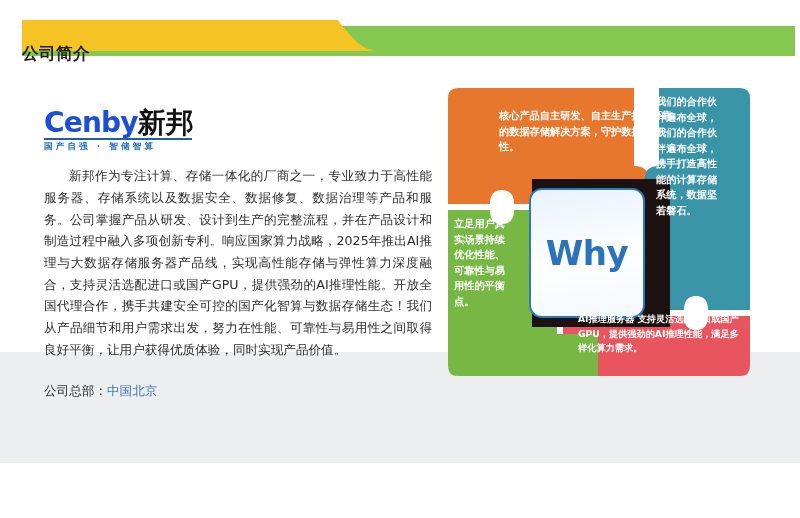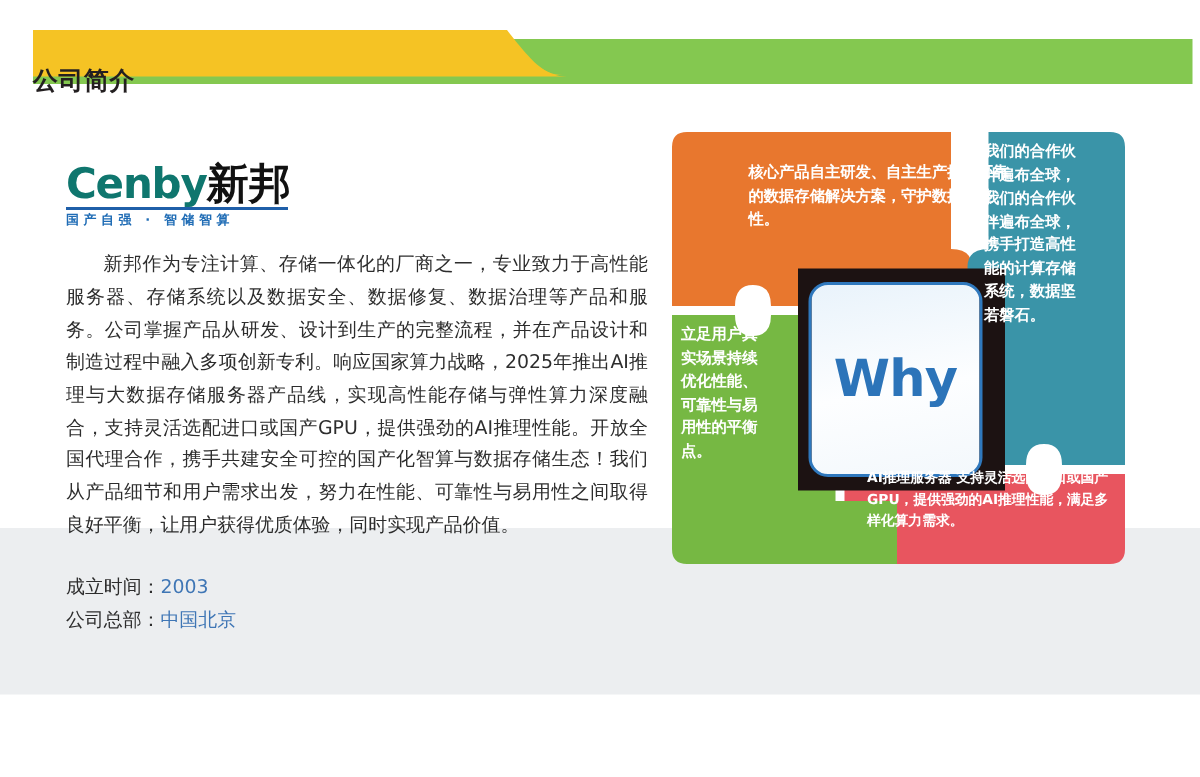--- a/index.html
+++ b/index.html
@@ -66,21 +66,21 @@
     margin-bottom: 12px;
     width: 148px;
   }
   .logo-word {
     font-size: 28px;
     font-weight: bold;
     line-height: 1.05;
     letter-spacing: -0.8px;
     white-space: nowrap;
   }
-  .logo-en { color: #0f766e; margin-top: 25px; }
+  .logo-en { color: #1d4ed8; margin-top: 25px; }
   .logo-cn { color: #111111; letter-spacing: 0px; }
   .logo-rule {
     height: 2px;
     background: #1f5fa9;
     margin-top: 1px;
     margin-bottom: 1px;
     width: 148px;
   }
   .logo-tag {
     font-size: 8.6px;
@@ -148,21 +148,21 @@
   .why-outer {
     position: absolute;
     left: 88px;
     top: 97px;
     width: 138px;
     height: 148px;
     background: #1c1212;
   }
   .why-inner {
     position: absolute;
-    left: 95px;
+    left: 85px;
     top: 106px;
     width: 116px;
     height: 130px;
     border-radius: 13px;
     border: 2.5px solid #2f78bd;
     background: linear-gradient(170deg, #e9f3fb 0%, #fdfeff 55%, #f3f8fc 100%);
     box-sizing: border-box;
     display: flex;
     align-items: center;
     justify-content: center;
@@ -194,21 +194,20 @@
 
   <div class="logo-block">
     <div class="logo-word"><span class="logo-en">Cenby</span><span class="logo-cn">新邦</span></div>
     <div class="logo-rule"></div>
     <div class="logo-tag">国产自强 · 智储智算</div>
   </div>
 
   <div class="body-text">新邦作为专注计算、存储一体化的厂商之一，专业致力于高性能服务器、存储系统以及数据安全、数据修复、数据治理等产品和服务。公司掌握产品从研发、设计到生产的完整流程，并在产品设计和制造过程中融入多项创新专利。响应国家算力战略，2025年推出AI推理与大数据存储服务器产品线，实现高性能存储与弹性算力深度融合，支持灵活选配进口或国产GPU，提供强劲的AI推理性能。开放全国代理合作，携手共建安全可控的国产化智算与数据存储生态！我们从产品细节和用户需求出发，努力在性能、可靠性与易用性之间取得良好平衡，让用户获得优质体验，同时实现产品价值。</div>
 
   <div class="facts">
-    <div class="fact-row"><span>成立时间：</span><span class="fact-val">2003</span></div>
     <div class="fact-row"><span>公司总部：</span><span class="fact-val">中国北京</span></div>
   </div>
 </div>
 
 <div class="puzzle">
   <svg viewBox="0 0 340 320" xmlns="http://www.w3.org/2000/svg">
 
     <path fill="#e8772e" d="
       M 14 6
       Q 4 6 4 16

